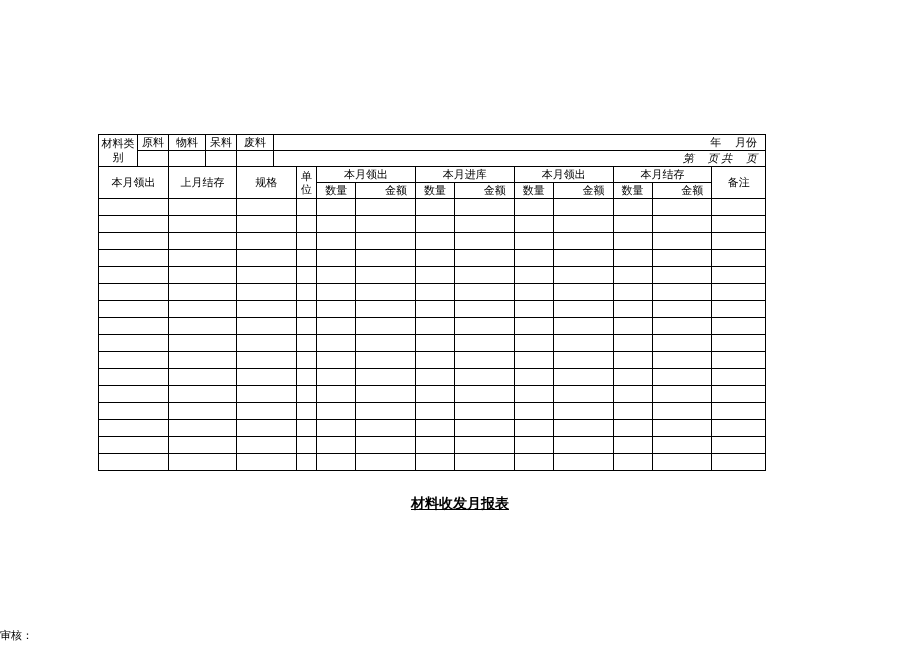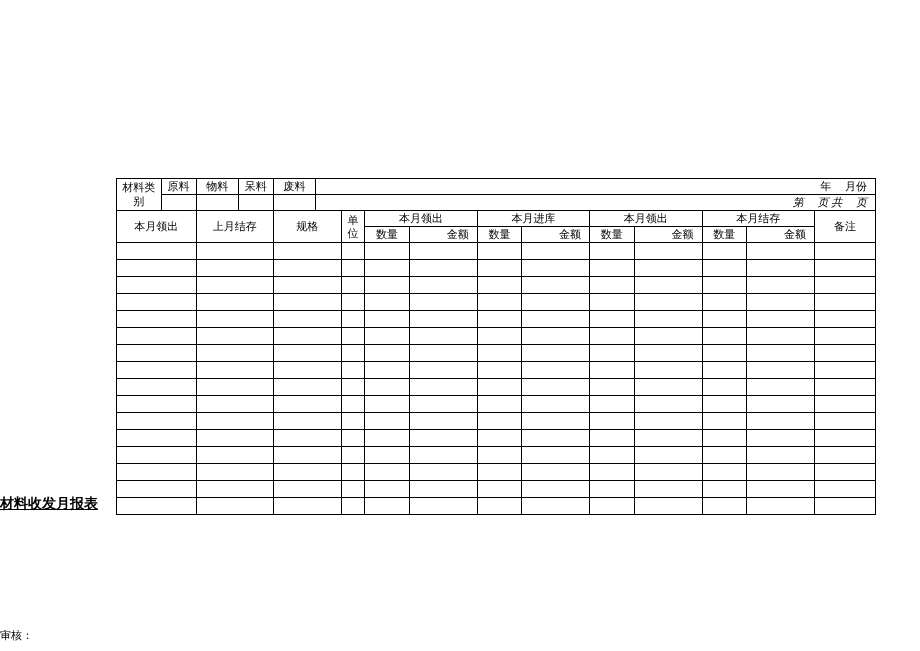--- a/index.html
+++ b/index.html
@@ -7,24 +7,23 @@
       background: #fff;
       font-family: "SimSun", "宋体", serif;
       font-size: 11px;
       color: #000;
       width: 920px;
       height: 651px;
       position: relative;
     }
     .table-container {
       position: absolute;
-      left: 116px;
+      left: 98px;
       top: 134px;
-      width: 760px;
-      margin-top: 44px;
+      width: 668px;
     }
     table {
       border-collapse: collapse;
       width: 100%;
       table-layout: fixed;
     }
     td, th {
       border: 1px solid #000;
       text-align: center;
       vertical-align: middle;
@@ -37,20 +36,21 @@
     .hdr-row1 td { height: 16px; }
     .hdr-row2 td { height: 16px; font-style: italic; }
     .hdr-row3 td { height: 14px; }
     .hdr-row4 td { height: 14px; }
     .data-row td { height: 17px; }
     .right-text { text-align: right; padding-right: 8px; }
     .title {
       position: absolute;
       left: 0; right: 0;
       top: 495px;
+      text-align: center;
       font-size: 14px;
       font-weight: bold;
       text-decoration: underline;
     }
     .footer {
       position: absolute;
       left: 0; right: 0;
       top: 628px;
       text-align: left;
       font-size: 11px;

